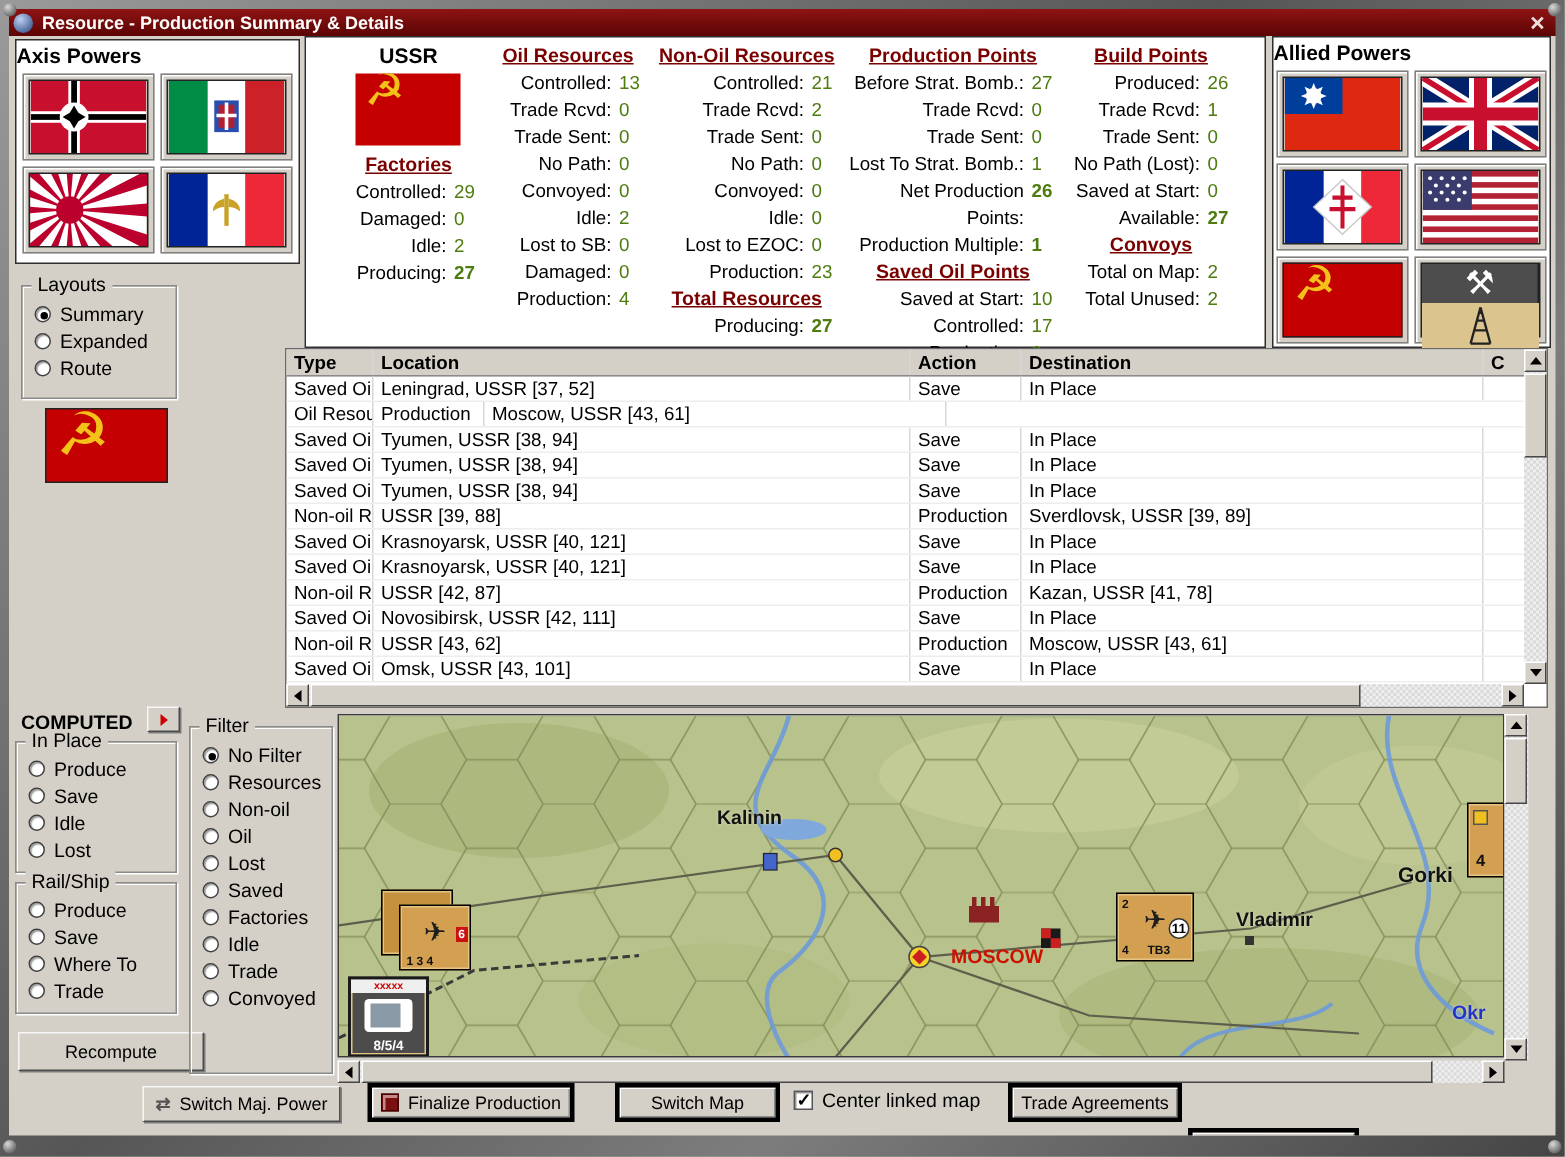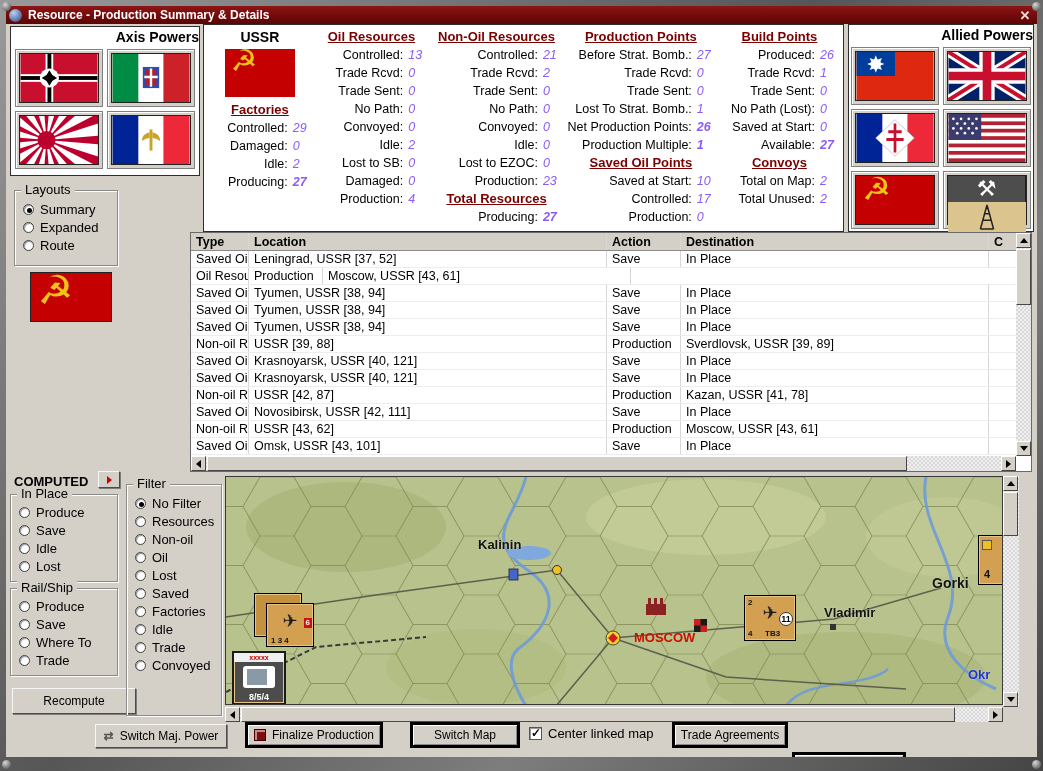--- a/index.html
+++ b/index.html
@@ -15,21 +15,21 @@
   .title-icon { width:13px; height:13px; border-radius:50%;
                 background:radial-gradient(circle at 35% 30%, #bcd0f0, #24407c); flex:none; }
   .title-text { color:#fff; font-weight:bold; font-size:12px; margin-left:6px; flex:1;
                 white-space:nowrap; overflow:hidden; }
   .close-btn { color:#f0dede; font-weight:bold; font-size:13px; width:18px; text-align:center; }
 
   .content { position:relative; width:1031px; height:733px; background:#d4d0c8; overflow:hidden; }
 
   
   .panel { position:absolute; background:#fff; border:1px solid #2e2e2e; }
-  .panel-title { text-align:right; font-weight:bold; font-size:14px; padding:2px 0 1px; }
+  .panel-title { text-align:left; font-weight:bold; font-size:14px; padding:2px 0 1px; }
   .groupbox { position:absolute; border:1px solid #8a8a8a; box-shadow:1px 1px 0 #fff, inset 1px 1px 0 #fff; }
   .legend { position:absolute; top:-9px; left:6px; background:#d4d0c8; padding:0 4px; font-size:13px; }
   .opt { display:flex; align-items:center; gap:6px; margin:3px 8px; font-size:13px; white-space:nowrap; }
   .radio { width:11px; height:11px; border-radius:50%; background:#fff; border:1px solid #404040;
            box-shadow:inset 1px 1px 1px #9a9a9a; position:relative; flex:none; }
   .radio.checked::after { content:""; position:absolute; left:2.5px; top:2.5px; width:5px; height:5px;
            border-radius:50%; background:#000; }
   .btn { position:absolute; background:#d4d0c8; border:1px solid; border-color:#f6f6f6 #4c4c4c #4c4c4c #f6f6f6;
          box-shadow:1px 1px 0 #7c7c7c; font-size:12px; display:flex; align-items:center;
          justify-content:center; gap:6px; color:#000; }
@@ -57,28 +57,28 @@
   .ussr-flag { background:#c40000; position:relative; overflow:hidden; }
   .ussr-flag::before { content:"\262D"; position:absolute; left:8%; top:-6%; color:#f2c218;
                        font-size:var(--hs,34px); line-height:1; }
   .icon-pair { display:flex; background:#d4d0c8; }
   .icon-sq1 { flex:1; background:#4d4d4d; color:#fff; display:flex; align-items:center; justify-content:center;
               font-size:22px; border-right:1px solid #222; }
   .icon-sq2 { flex:1; background:#dcc48e; display:flex; align-items:center; justify-content:center; }
 
   
   .stats { position:absolute; left:197px; top:0; width:641px; height:208px; background:#fff;
-           border:1px solid #2e2e2e; display:flex; padding:3px 2px; }
+           border:1px solid #2e2e2e; display:flex; padding:3px 17px; }
   .scol { display:flex; flex-direction:column; }
   .shead { color:#7a0000; font-weight:bold; text-decoration:underline; text-align:center;
            font-size:13px; line-height:18px; }
   .shead.black { color:#000; text-decoration:none; font-size:14px; }
   .srow { display:flex; font-size:12.5px; line-height:18px; }
   .slabel { flex:1; text-align:right; }
-  .sval { width:26px; padding-left:5px; color:#8b5cf6;font-style:italic; }
+  .sval { width:26px; padding-left:5px; color:#4d7c0f; }
   .sval.bold { font-weight:bold; }
   .mini-flag { width:70px; height:48px; margin:3px auto 4px; }
 
   
   .res-table { position:absolute; left:184px; top:208px; width:842px; height:240px; background:#fff;
                border:1px solid #6a6a6a; }
   .t-head { display:flex; background:#d4d0c8; border-bottom:1px solid #8a8a8a; font-weight:bold;
             font-size:12.5px; height:18px; align-items:center; }
   .t-row { display:flex; height:17px; align-items:center; font-size:12.5px; border-bottom:1px solid #ededed; }
   .tc { padding:0 5px; border-right:1px solid #d7d7d7; overflow:hidden; white-space:nowrap; height:100%;

